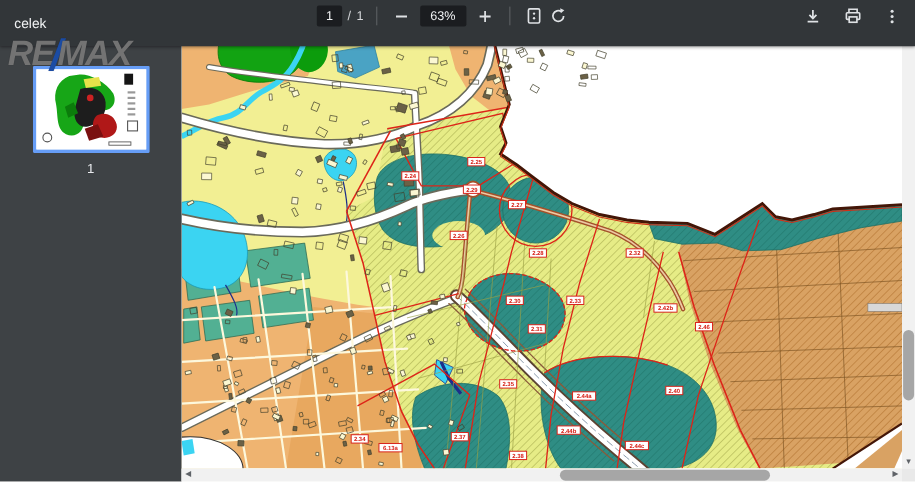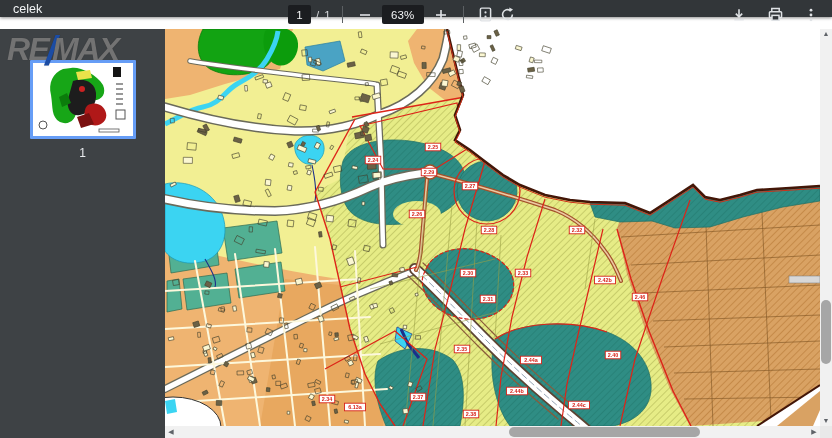--- a/index.html
+++ b/index.html
@@ -1,20 +1,20 @@
 <!DOCTYPE html>
 <html><head>
 <meta charset="utf-8">
 <style>
   html,body{margin:0;padding:0;background:#fff;}
   #app{position:relative;width:832px;height:438px;overflow:hidden;background:#fff;
        font-family:"Liberation Sans",sans-serif;}
 
   
-  .toolbar{position:absolute;top:0;left:0;right:0;height:17px;background:#323639;
+  .toolbar{position:absolute;top:0;left:0;right:0;height:42px;background:#323639;
            display:flex;align-items:center;color:#e8eaed;z-index:40;
            box-shadow:0 1px 3px rgba(0,0,0,.45);}
   .tb-title{margin-left:13px;font-size:12.5px;color:#f1f3f4;}
   .tb-center{position:absolute;left:288px;top:0;height:29px;display:flex;align-items:center;}
   .tb-field{background:#1b1d20;border-radius:2px;height:19px;display:flex;align-items:center;
             justify-content:center;font-size:11.5px;color:#f1f3f4;}
   .page-field{width:23px;}
   .page-sep{margin:0 5px;font-size:11.5px;color:#d5d7da;}
   .page-total{font-size:11.5px;color:#d5d7da;}
   .sep{width:1px;height:17px;background:#5c6063;margin:0 11px;}

